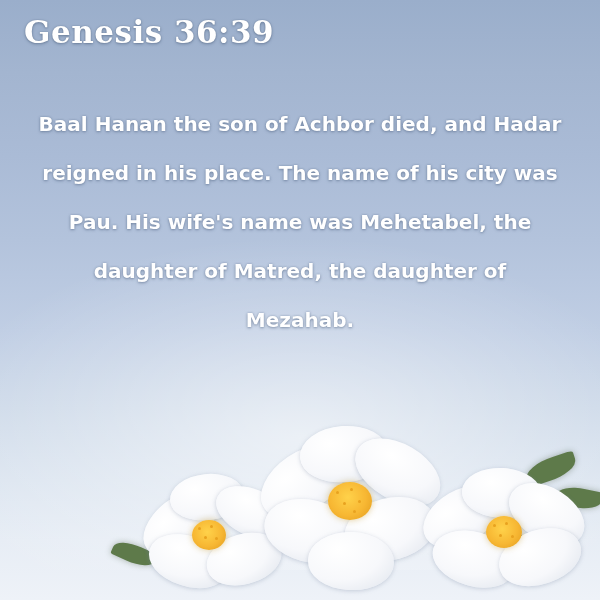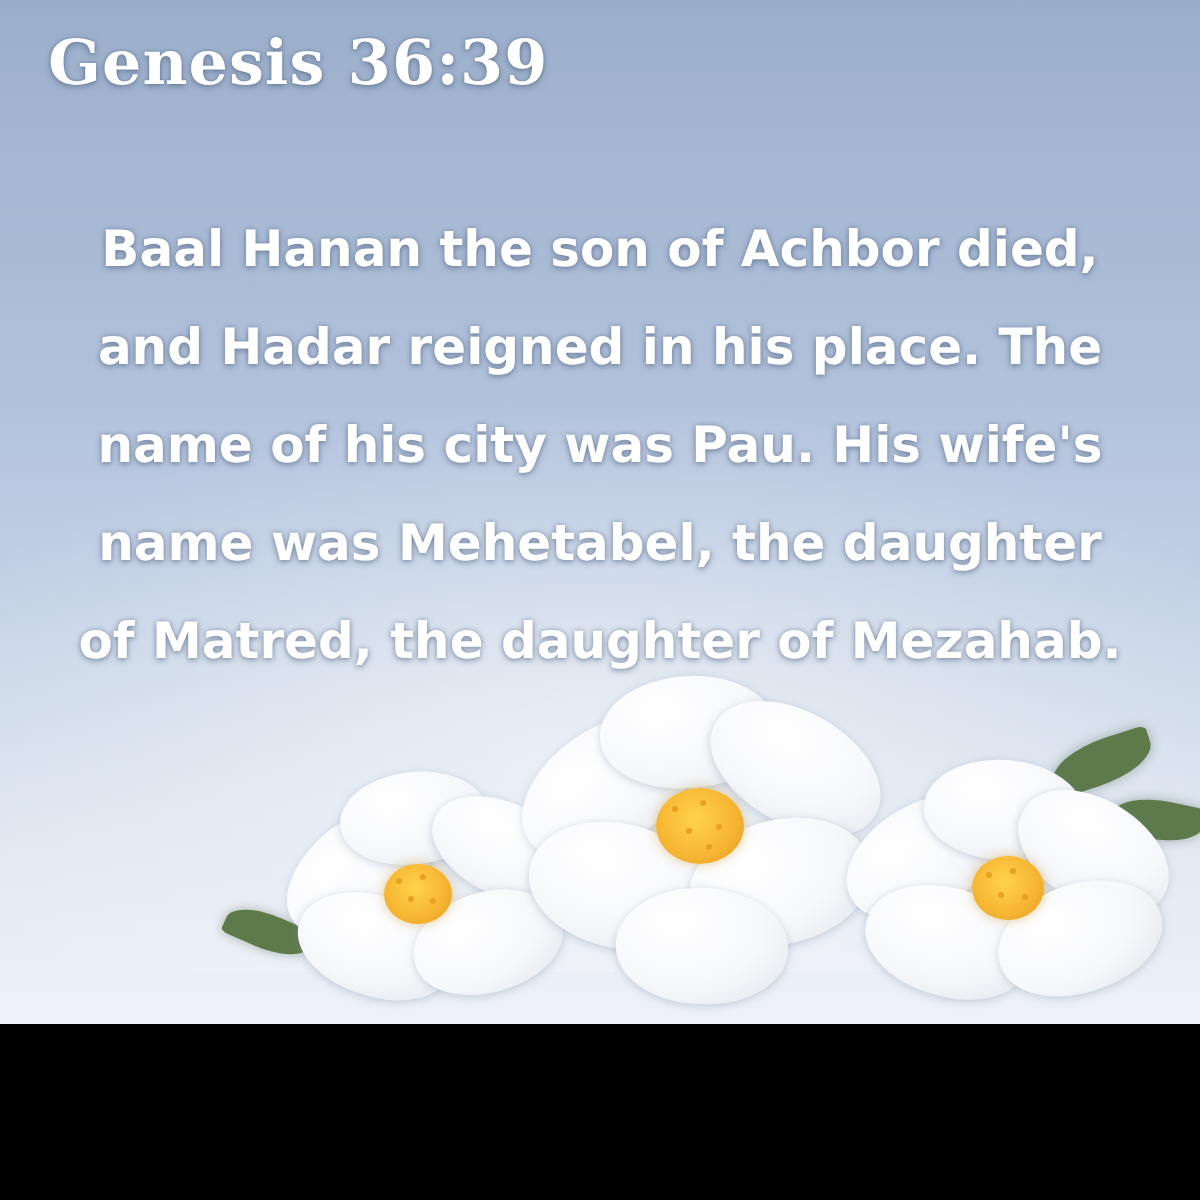--- a/index.html
+++ b/index.html
@@ -3,21 +3,21 @@
 <meta charset="utf-8">
 <style>
   html, body {
     margin: 0;
     padding: 0;
     background: #000;
   }
   #card {
     position: relative;
     width: 600px;
-    height: 512px;
+    height: 600px;
     overflow: hidden;
     font-family: "DejaVu Sans", sans-serif;
     
     background:
       linear-gradient(to bottom,
         #9aaecb 0%,
         #a3b5d0 12%,
         #aabbd6 26%,
         #b3c3dc 40%,
         #c0cee4 55%,
@@ -50,21 +50,21 @@
     text-shadow: 0 1px 3px rgba(60,80,110,0.55), 0 0 1px rgba(60,80,110,0.5);
   }
 
   .verse {
     position: absolute;
     left: 38px;
     right: 38px;
     top: 100px;
     text-align: center;
     color: #ffffff;
-    font-size: 25px;
+    font-size: 20px;
     line-height: 49px;
     font-weight: 600;
     text-shadow: 0 1px 3px rgba(70,90,120,0.5), 0 0 2px rgba(70,90,120,0.35);
   }
 
   
   .flowers {
     position: absolute;
     left: 0;
     right: 0;

